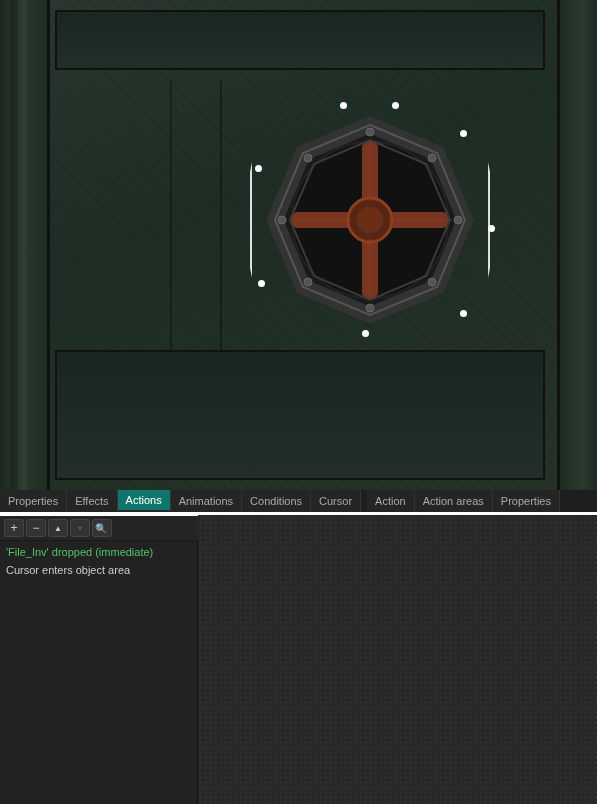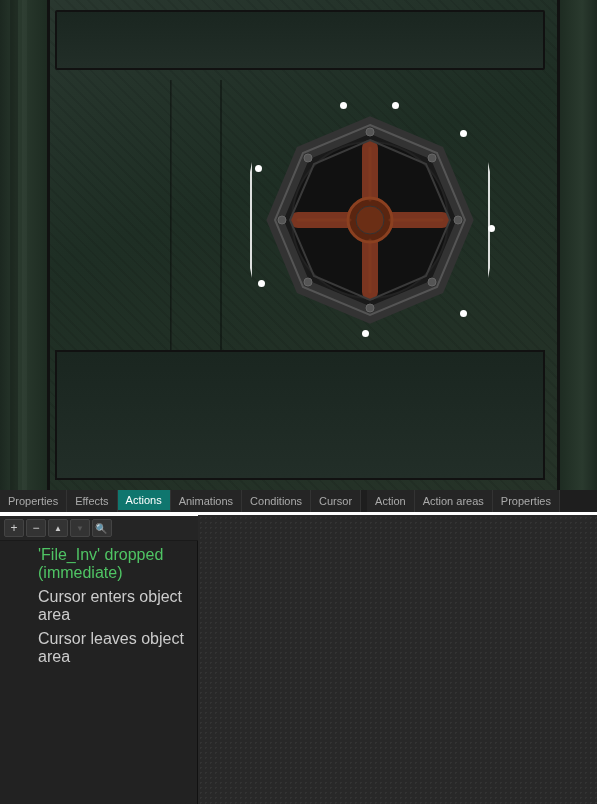--- a/index.html
+++ b/index.html
@@ -202,24 +202,23 @@
       width: 198px;
       height: 100%;
       background: #222;
       border-right: 1px solid #111;
       overflow-y: auto;
       padding-top: 2px;
     }
 
     .action-item {
       padding: 3px 6px;
-      font-size: 16px;
+      font-size: 11px;
       color: #ccc;
       cursor: pointer;
-      margin-left: 32px;
     }
 
     .action-item.special {
       color: #4fc464;
     }
 
     
     #props-panel {
       flex: 1;
       background: #2a2a2a;
@@ -369,21 +368,20 @@
     <div class="toolbar-btn" style="font-size:8px;">▲</div>
     <div class="toolbar-btn" style="font-size:8px;color:#555;">▼</div>
     <div class="toolbar-btn" style="font-size:10px;">🔍</div>
   </div>
 
   <div id="main-content">
 
     <div id="actions-list">
       <div class="action-item special">'File_Inv' dropped (immediate)</div>
       <div class="action-item">Cursor enters object area</div>
-      <div class="action-item">Cursor leaves object area</div>
     </div>
 
     <div id="props-panel">
 
       <div class="prop-row">
         <div class="prop-label">Execution type</div>
         <div class="prop-value"></div>
       </div>
 
       <div class="prop-row">

